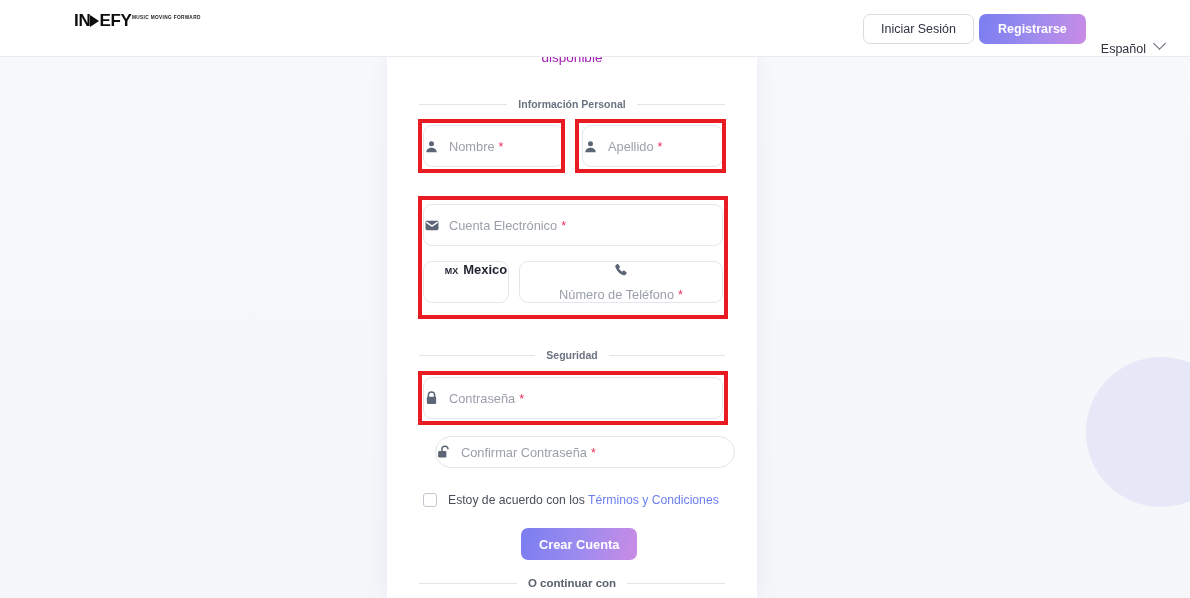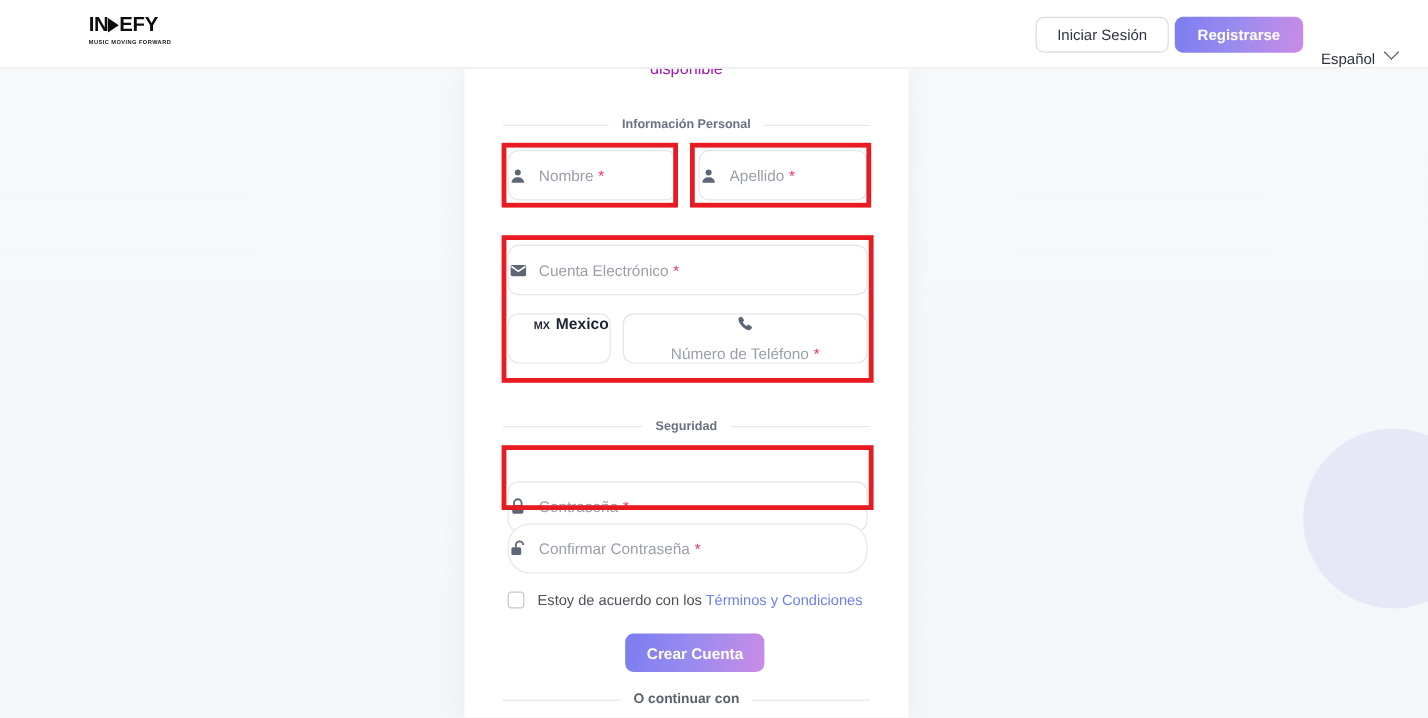--- a/index.html
+++ b/index.html
@@ -15,21 +15,21 @@
   #topbar {
     position: absolute; top: 0; left: 0;
     width: 1190px; height: 57px;
     background: #ffffff;
     border-bottom: 1px solid #e8eaee;
     display: flex; align-items: center;
     z-index: 30;
   }
   #logo-block {
     position: absolute; left: 74px; top: 12px;
-    display: flex; flex-direction: column; align-items: flex-start;
+    display: flex; flex-direction: row; align-items: flex-start;
   }
   #logo-word {
     font-family: "Liberation Sans", sans-serif;
     font-weight: bold; font-size: 17px; letter-spacing: -0.3px;
     color: #0d0d0d; line-height: 18px;
     display: flex; align-items: center;
   }
   .logo-tri {
     display: inline-block;
     width: 0; height: 0;
@@ -275,34 +275,34 @@
           <span class="req">*</span>
         </span>
       </div>
 
       <div class="divider" style="top:292px;">
         <span class="line"></span>
         <span class="dtext">Seguridad</span>
         <span class="line"></span>
       </div>
 
-      <div class="field" style="left:36px; top:320px; width:300px; height:42px;margin-top:24px;">
+      <div class="field" style="left:36px; top:320px; width:300px; height:42px;">
         <span class="fld-icon">
           <svg width="13" height="14" viewBox="0 0 14 16">
               <path d="M3.4 7V4.8a3.6 3.6 0 017.2 0V7" stroke="#5d6676" stroke-width="1.7" fill="none"></path>
               <rect x="1.7" y="6.7" width="10.6" height="8.2" rx="1.6" fill="#5d6676"></rect>
             </svg>
         </span>
         <span class="ph">
           <span>Contraseña</span>
           <span class="req">*</span>
         </span>
       </div>
 
-      <div class="field" style="left:36px; top:379px; width:300px; height:42px;border-radius:19px;">
+      <div class="field" style="left:48px; top:379px; width:300px; height:32px;border-radius:19px;">
         <span class="fld-icon">
           <svg width="14" height="14" viewBox="0 0 16 16">
               <path d="M5.6 7V4.8a3.5 3.5 0 017 0" stroke="#5d6676" stroke-width="1.7" fill="none"></path>
               <rect x="1.3" y="6.8" width="9.4" height="7.6" rx="1.5" fill="#5d6676"></rect>
             </svg>
         </span>
         <span class="ph">
           <span>Confirmar Contraseña</span>
           <span class="req">*</span>
         </span>

